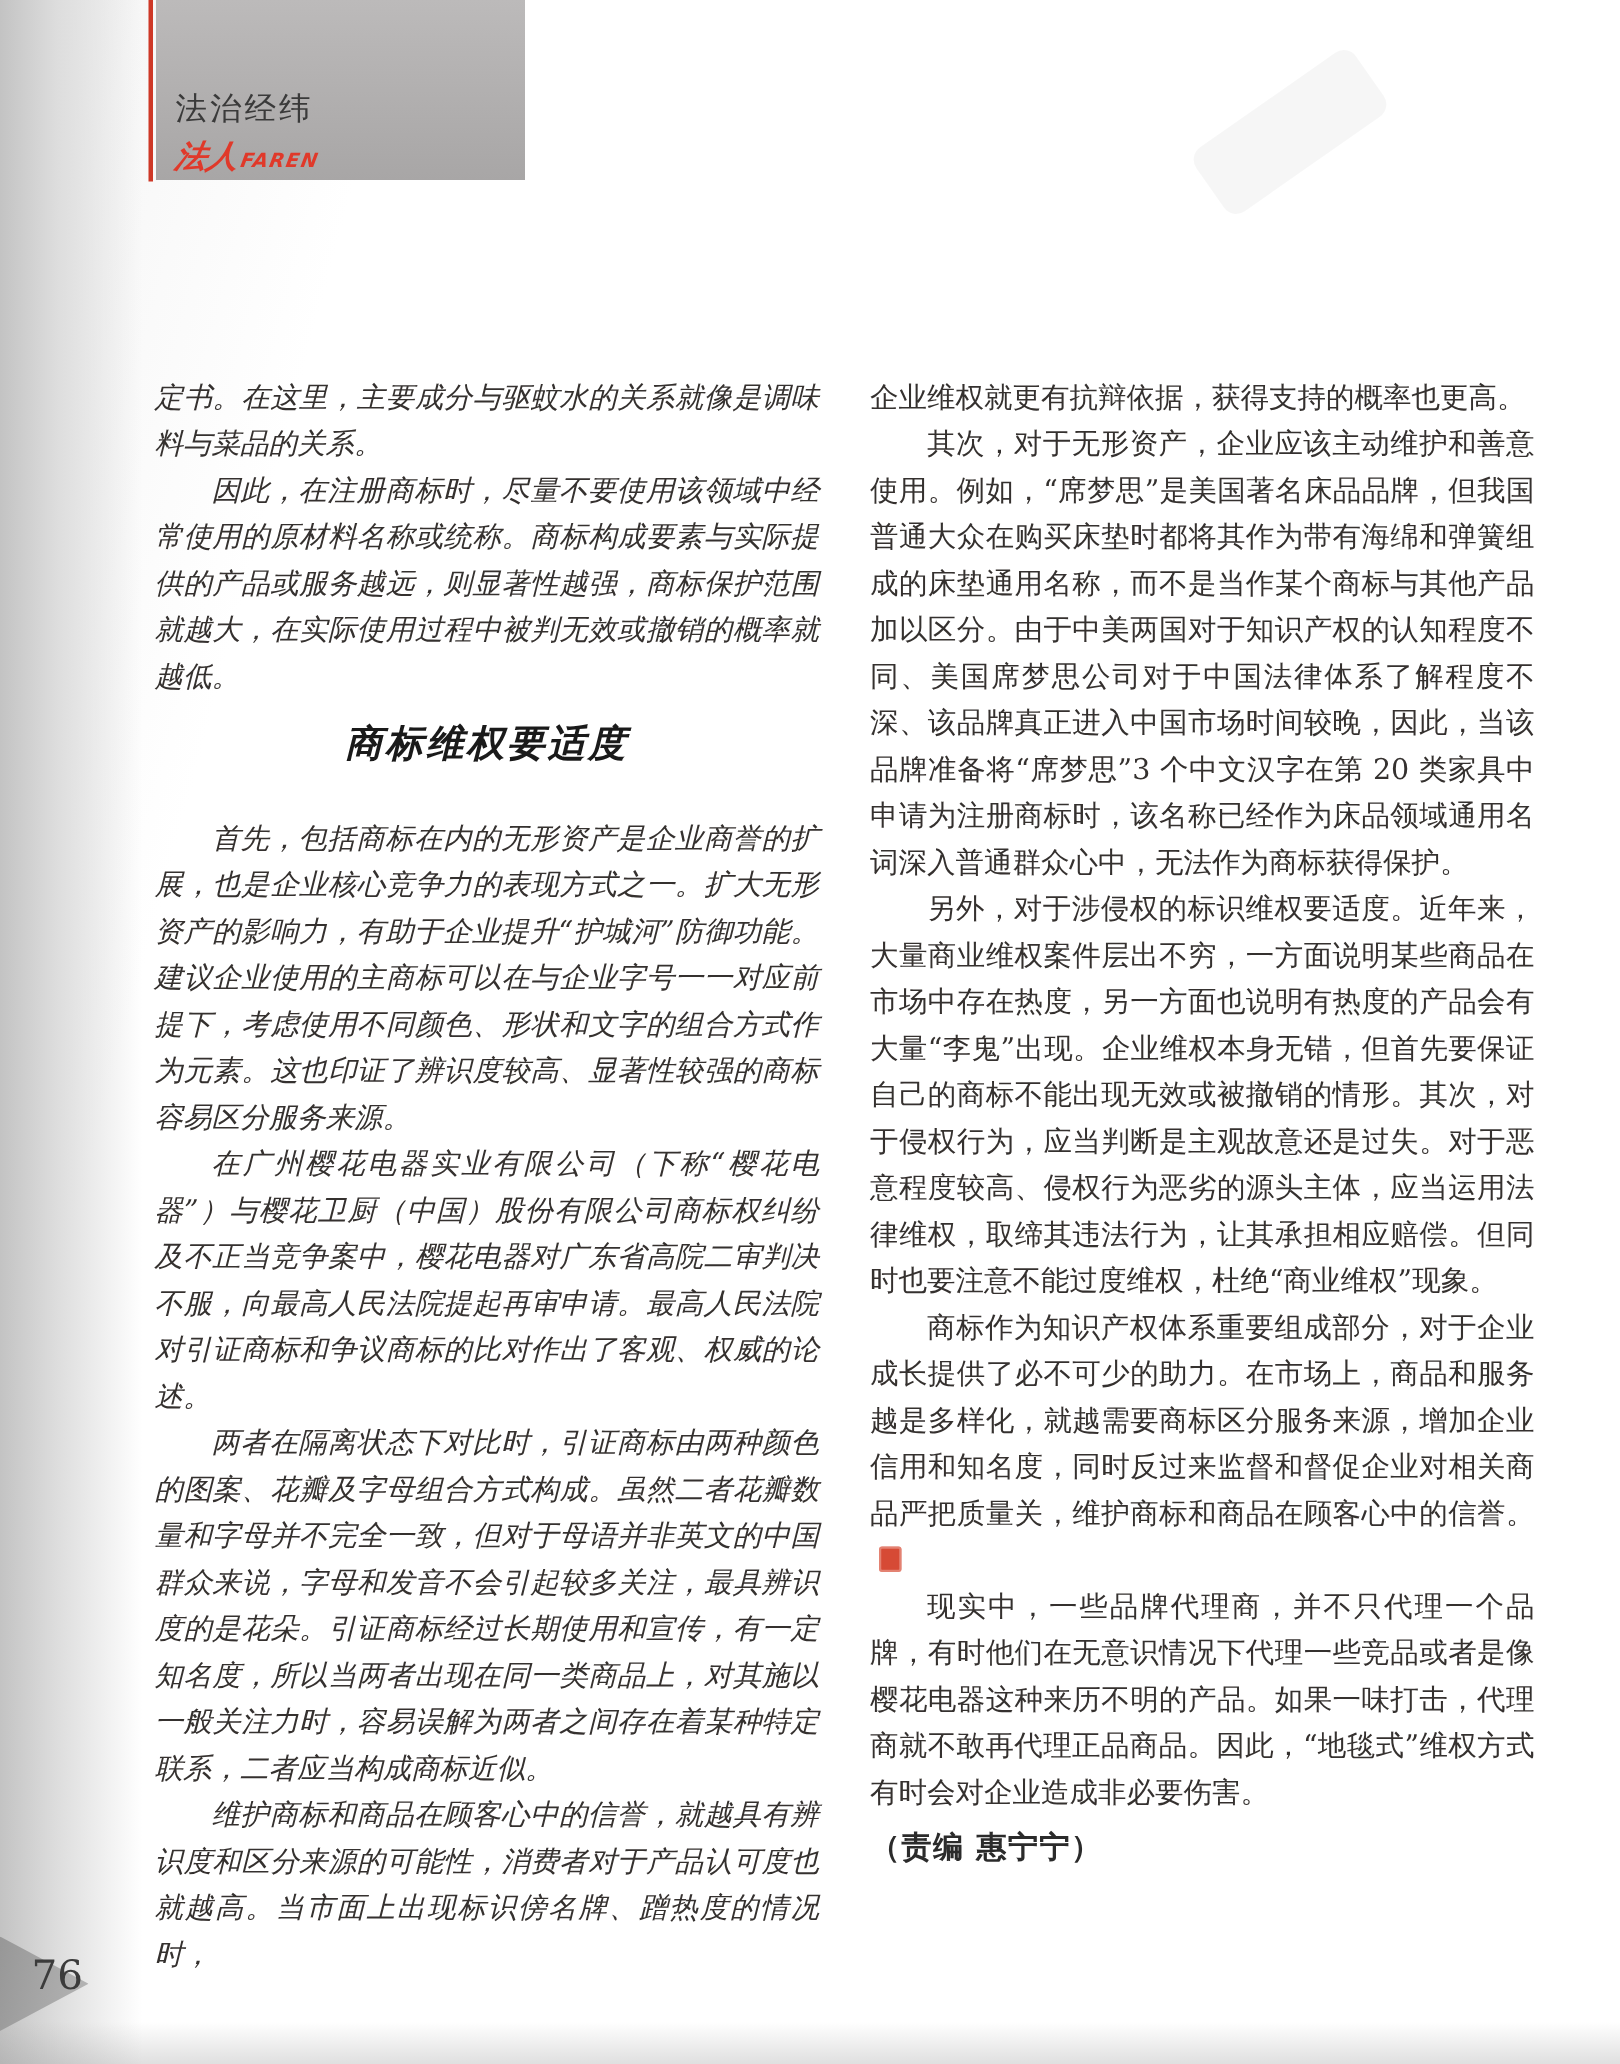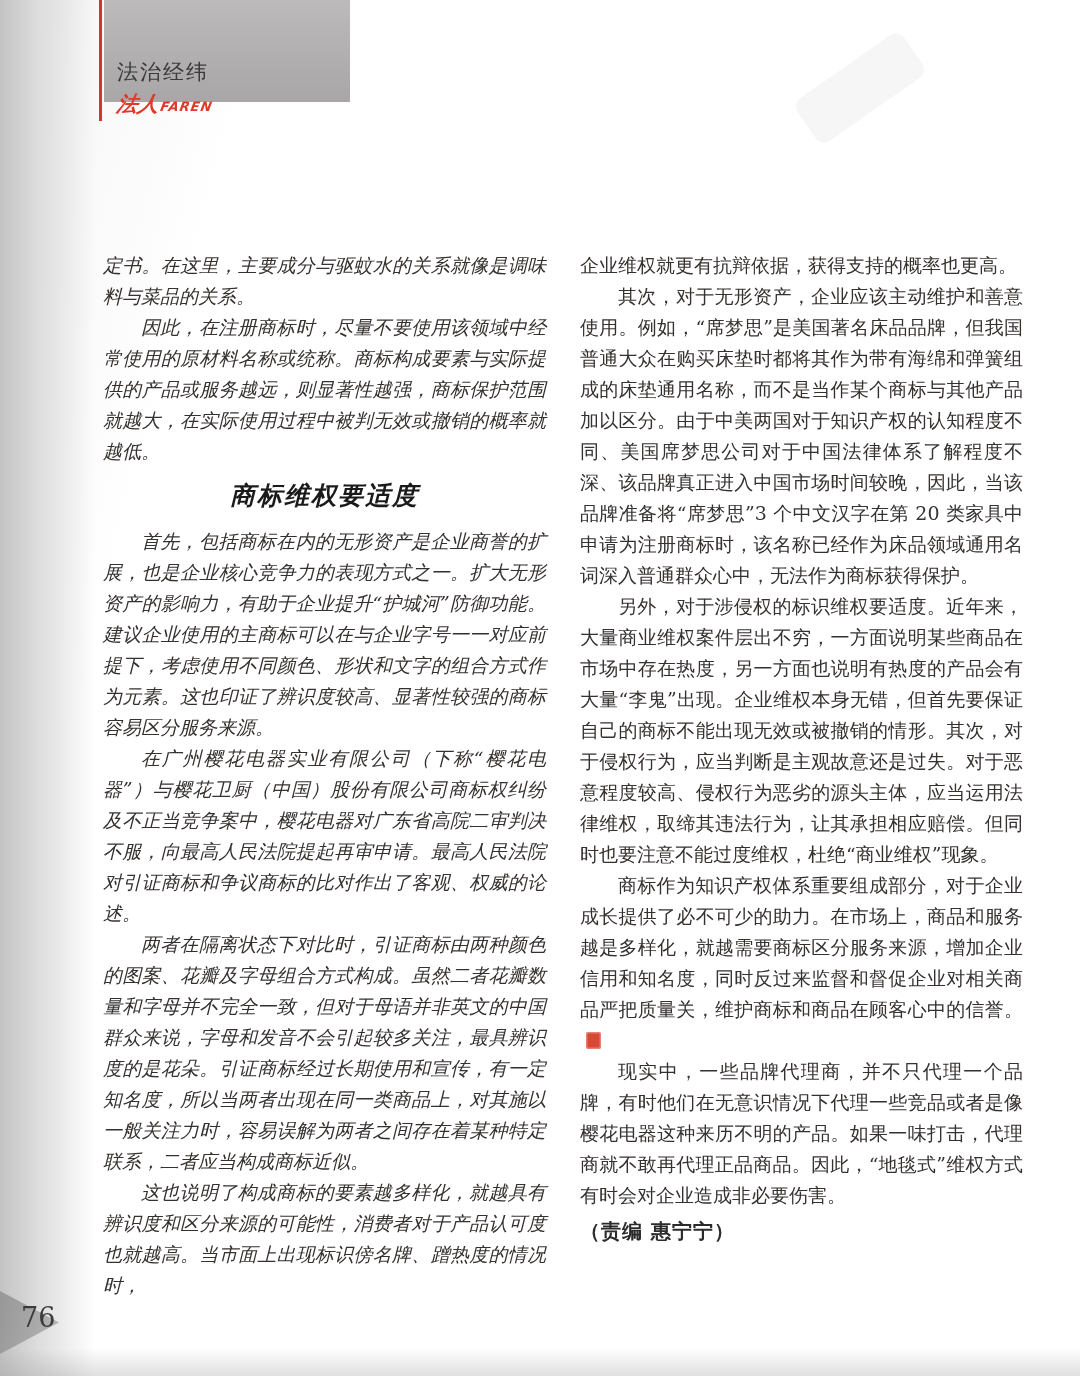--- a/index.html
+++ b/index.html
@@ -10,37 +10,37 @@
   }
   .edge-left{position:absolute;left:0;top:0;width:95px;height:100%;
     background:linear-gradient(to right,#c3c3c3 0%,#dddddd 40%,rgba(255,255,255,0) 100%);}
   .edge-bottom{position:absolute;left:0;bottom:0;width:100%;height:28px;
     background:linear-gradient(to top,rgba(150,150,150,0.30),rgba(255,255,255,0));}
   .corner-smudge{position:absolute;left:795px;top:62px;width:130px;height:52px;
     background:rgba(0,0,0,0.035);transform:rotate(-35deg);border-radius:10px;}
 
   
   .masthead-red-bar{position:absolute;left:99px;top:0;width:3px;height:121px;background:#ce3827;}
-  .masthead-block{position:absolute;left:104px;top:0;width:246px;height:102px;
+  .masthead-block{position:absolute;left:104px;top:0;width:246px;height:120px;
     background:linear-gradient(to bottom,#bcbaba,#a8a6a6);}
   .section-label{position:absolute;left:13px;top:58px;
     font-family:"DejaVu Sans",sans-serif;font-size:21px;color:#3a3a3a;letter-spacing:2px;}
   .logo{position:absolute;left:13px;top:90px;color:#e0392a;transform:skewX(-10deg);white-space:nowrap;}
   .logo-cn{font-family:"DejaVu Sans",sans-serif;font-style:italic;font-weight:900;font-size:21px;}
   .logo-en{font-family:"DejaVu Sans",sans-serif;font-style:italic;font-weight:bold;font-size:13px;margin-left:2px;letter-spacing:1px;}
 
   
   .col{position:absolute;top:250px;width:443px;font-size:19px;line-height:31px;
     color:#35312f;text-align:justify;}
   .col-left{left:103px;font-style:italic;}
   .col-right{left:556px;margin-left:24px;}
   .para{margin:0;}
   .indent{text-indent:2em;}
   .heading{font-family:"DejaVu Sans",sans-serif;font-weight:bold;font-size:25px;line-height:30px;
-    color:#1a1a1a;text-align:center;letter-spacing:2px;margin:14px 0 15px;text-indent:0;}
+    color:#1a1a1a;text-align:center;letter-spacing:2px;margin:14px 0 33px;text-indent:0;}
   .editor{font-family:"DejaVu Sans",sans-serif;font-weight:bold;font-size:20px;
     color:#2b2b2b;text-align:left;margin-top:5px;letter-spacing:1px;}
   .seal{display:inline-block;width:15px;height:17px;margin-left:6px;vertical-align:-2px;
     background:#d64a35;border-radius:2px;
     box-shadow:inset 0 0 0 1.5px rgba(255,235,228,0.35);}
 
   
   .page-corner{position:absolute;left:0;top:1291px;width:59px;height:63px;
     background:linear-gradient(100deg,#979797,#b6b6b6);
     clip-path:polygon(0 0,100% 50%,0 100%);}
@@ -64,21 +64,21 @@
     </div>
   </div>
 
   <div class="col col-left">
     <p class="para">定书。在这里，主要成分与驱蚊水的关系就像是调味料与菜品的关系。</p>
     <p class="para indent">因此，在注册商标时，尽量不要使用该领域中经常使用的原材料名称或统称。商标构成要素与实际提供的产品或服务越远，则显著性越强，商标保护范围就越大，在实际使用过程中被判无效或撤销的概率就越低。</p>
     <h2 class="heading">商标维权要适度</h2>
     <p class="para indent">首先，包括商标在内的无形资产是企业商誉的扩展，也是企业核心竞争力的表现方式之一。扩大无形资产的影响力，有助于企业提升“护城河”防御功能。建议企业使用的主商标可以在与企业字号一一对应前提下，考虑使用不同颜色、形状和文字的组合方式作为元素。这也印证了辨识度较高、显著性较强的商标容易区分服务来源。</p>
     <p class="para indent">在广州樱花电器实业有限公司（下称“樱花电器”）与樱花卫厨（中国）股份有限公司商标权纠纷及不正当竞争案中，樱花电器对广东省高院二审判决不服，向最高人民法院提起再审申请。最高人民法院对引证商标和争议商标的比对作出了客观、权威的论述。</p>
     <p class="para indent">两者在隔离状态下对比时，引证商标由两种颜色的图案、花瓣及字母组合方式构成。虽然二者花瓣数量和字母并不完全一致，但对于母语并非英文的中国群众来说，字母和发音不会引起较多关注，最具辨识度的是花朵。引证商标经过长期使用和宣传，有一定知名度，所以当两者出现在同一类商品上，对其施以一般关注力时，容易误解为两者之间存在着某种特定联系，二者应当构成商标近似。</p>
-    <p class="para indent">这也说明了构成商标的要素越多样化，就越具有辨识度和区分来源的可能性，消费者对于产品认可度也就越高。当市面上出现标识傍名牌、蹭热度的情况时，</p>
+    <p class="para indent">维护商标和商品在顾客心中的信誉，就越具有辨识度和区分来源的可能性，消费者对于产品认可度也就越高。当市面上出现标识傍名牌、蹭热度的情况时，</p>
   </div>
 
   <div class="col col-right">
     <p class="para">企业维权就更有抗辩依据，获得支持的概率也更高。</p>
     <p class="para indent">其次，对于无形资产，企业应该主动维护和善意使用。例如，“席梦思”是美国著名床品品牌，但我国普通大众在购买床垫时都将其作为带有海绵和弹簧组成的床垫通用名称，而不是当作某个商标与其他产品加以区分。由于中美两国对于知识产权的认知程度不同、美国席梦思公司对于中国法律体系了解程度不深、该品牌真正进入中国市场时间较晚，因此，当该品牌准备将“席梦思”3 个中文汉字在第 20 类家具中申请为注册商标时，该名称已经作为床品领域通用名词深入普通群众心中，无法作为商标获得保护。</p>
     <p class="para indent">另外，对于涉侵权的标识维权要适度。近年来，大量商业维权案件层出不穷，一方面说明某些商品在市场中存在热度，另一方面也说明有热度的产品会有大量“李鬼”出现。企业维权本身无错，但首先要保证自己的商标不能出现无效或被撤销的情形。其次，对于侵权行为，应当判断是主观故意还是过失。对于恶意程度较高、侵权行为恶劣的源头主体，应当运用法律维权，取缔其违法行为，让其承担相应赔偿。但同时也要注意不能过度维权，杜绝“商业维权”现象。</p>
     <p class="para indent"><span>商标作为知识产权体系重要组成部分，对于企业成长提供了必不可少的助力。在市场上，商品和服务越是多样化，就越需要商标区分服务来源，增加企业信用和知名度，同时反过来监督和督促企业对相关商品严把质量关，维护商标和商品在顾客心中的信誉。</span><span class="seal"></span></p>
     <p class="para indent">现实中，一些品牌代理商，并不只代理一个品牌，有时他们在无意识情况下代理一些竞品或者是像樱花电器这种来历不明的产品。如果一味打击，代理商就不敢再代理正品商品。因此，“地毯式”维权方式有时会对企业造成非必要伤害。</p>
     <p class="editor">（责编 惠宁宁）</p>
   </div>

